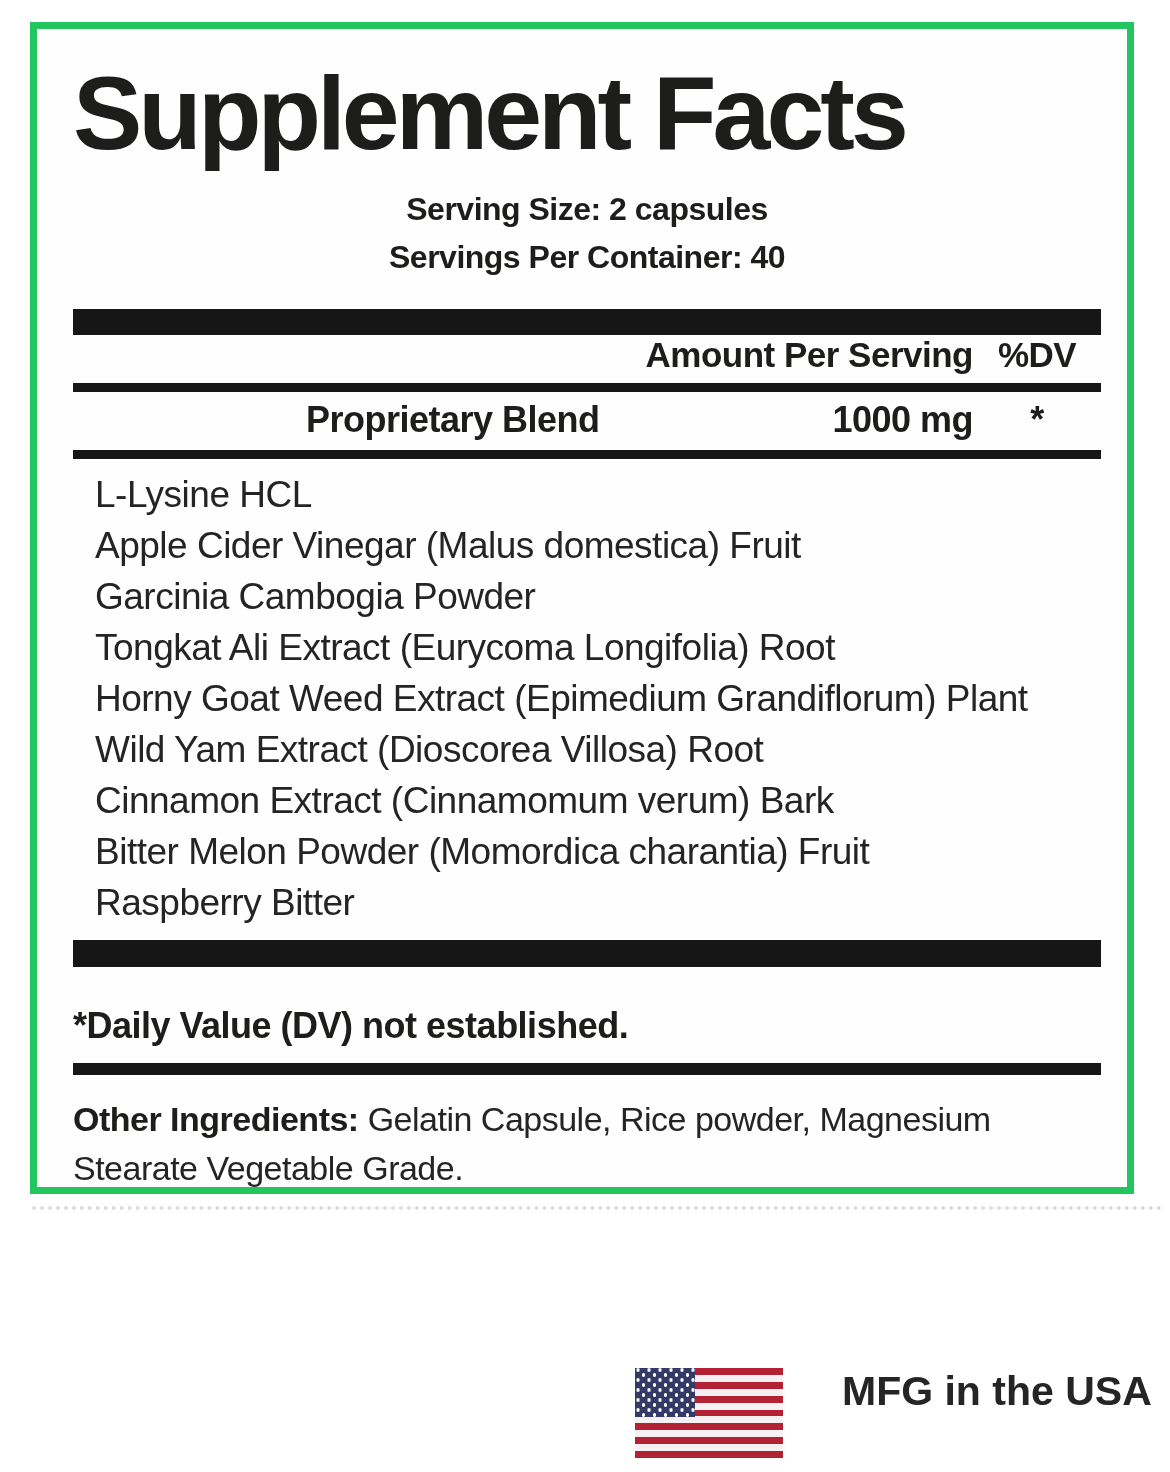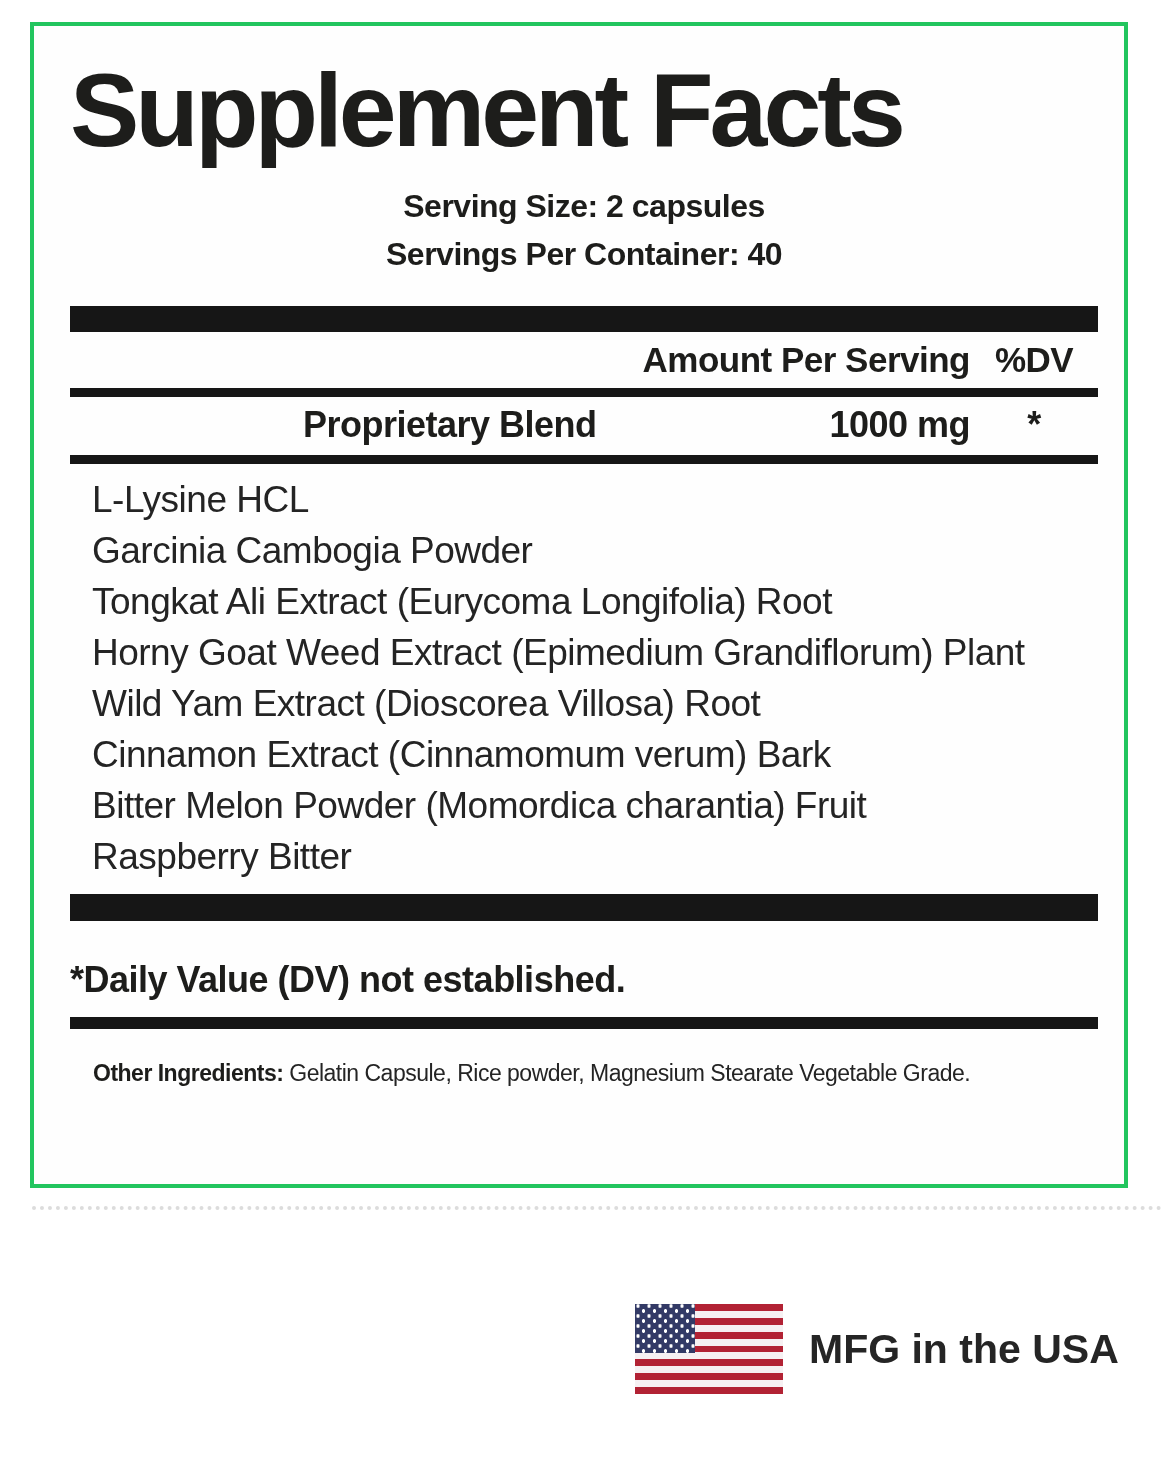--- a/index.html
+++ b/index.html
@@ -11,21 +11,21 @@
     font-family: "Liberation Sans", sans-serif;
     color: #1d1d1b;
     overflow: hidden;
   }
   .label-box {
     position: absolute;
     left: 30px;
     top: 22px;
     width: 1090px;
     height: 1158px;
-    border: 4px solid #22c55e;
+    border: 7px solid #22c55e;
     background: #fefefe;
     box-sizing: content-box;
   }
   .inner {
     position: absolute;
     left: 36px;
     right: 26px;
     top: 0;
   }
   .title {
@@ -51,21 +51,20 @@
   }
   .bar-thick   { height: 26px; margin-top: 28px; }
   .bar-thin    { height: 9px; }
   .bar-thick2  { height: 27px; margin-top: 10px; }
   .bar-medium  { height: 12px; margin-top: 16px; }
   .row {
     display: flex;
     align-items: baseline;
   }
   .hdr-row {
-    margin-top: 8px;
     padding-bottom: 8px;
   }
   .col-name   { flex: 1; text-align: center; }
   .col-amount { text-align: right; }
   .col-dv     { width: 128px; text-align: center; }
   .col-dv.center { text-align: center; }
   .hdr-amount {
     font-weight: bold;
     font-size: 35px;
     letter-spacing: -0.5px;
@@ -93,43 +92,43 @@
     color: #242424;
   }
   .footnote {
     margin-top: 38px;
     font-weight: bold;
     font-size: 36px;
     letter-spacing: -0.5px;
   }
   .other-ing {
     margin-top: 20px;
-    font-size: 23px;
+    font-size: 34px;
     line-height: 49px;
     letter-spacing: -0.5px;
     color: #242424;
-    margin-left: 23px;
   }
   .other-ing .lead {
     font-weight: bold;
     color: #1d1d1b;
   }
   .perforation {
     position: absolute;
     left: 32px;
     right: 8px;
     top: 1206px;
     border-top: 4px dotted #dcdcdc;
   }
   .mfg-footer {
     position: absolute;
     left: 635px;
-    top: 1304px;
+    top: 1368px;
     display: flex;
-    align-items: center;
+    align-items: flex-start;
+    gap: 33px;
   }
   .flag {
     position: relative;
     width: 148px;
     height: 90px;
     background: repeating-linear-gradient(
       to bottom,
       #b22234 0px, #b22234 6.92px,
       #f6f0f2 6.92px, #f6f0f2 13.85px
     );
@@ -182,20 +181,21 @@
     <div class="row blend-row">
       <div class="col-name">Proprietary Blend</div>
       <div class="col-amount">1000 mg</div>
       <div class="col-dv center">*</div>
     </div>
 
     <div class="bar bar-thin"></div>
 
     <ul class="ingredients">
         <li>L-Lysine HCL</li>
+        <li>Apple Cider Vinegar (Malus domestica) Fruit</li>
         <li>Garcinia Cambogia Powder</li>
         <li>Tongkat Ali Extract (Eurycoma Longifolia) Root</li>
         <li>Horny Goat Weed Extract (Epimedium Grandiflorum) Plant</li>
         <li>Wild Yam Extract (Dioscorea Villosa) Root</li>
         <li>Cinnamon Extract (Cinnamomum verum) Bark</li>
         <li>Bitter Melon Powder (Momordica charantia) Fruit</li>
         <li>Raspberry Bitter</li>
       </ul>
 
     <div class="bar bar-thick2"></div>

